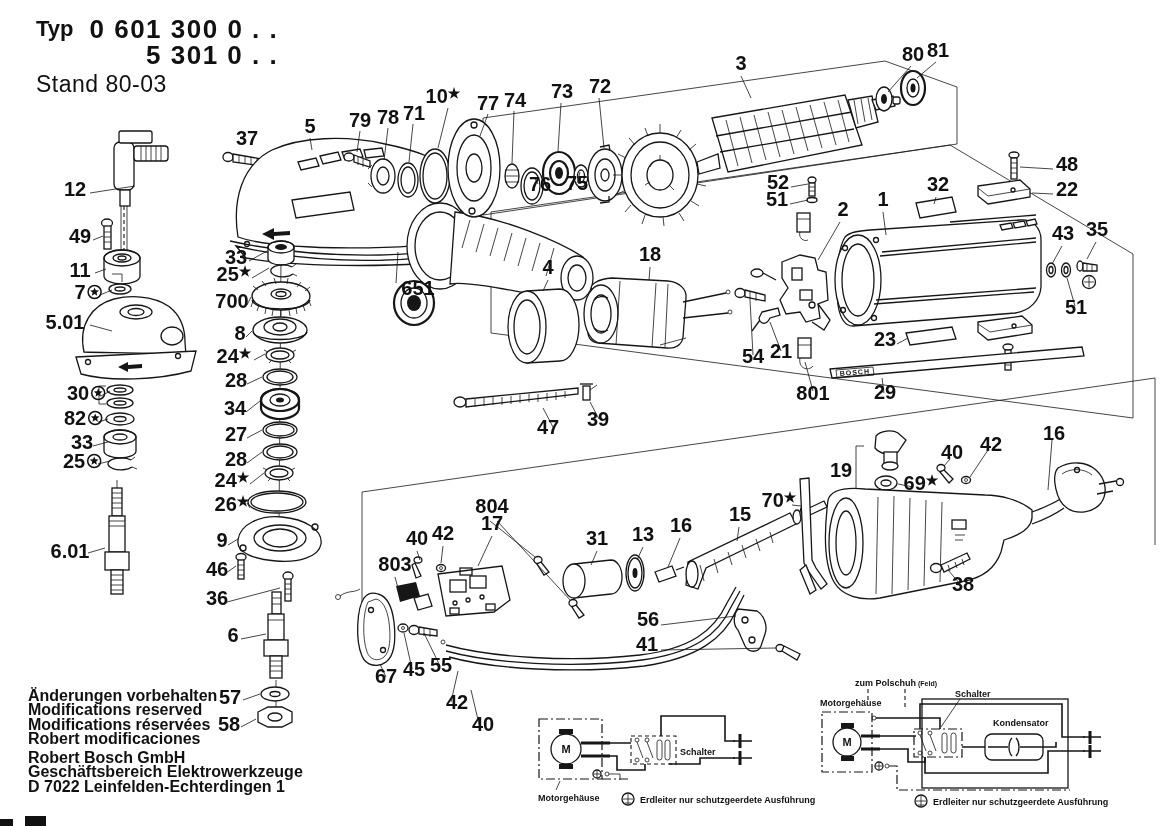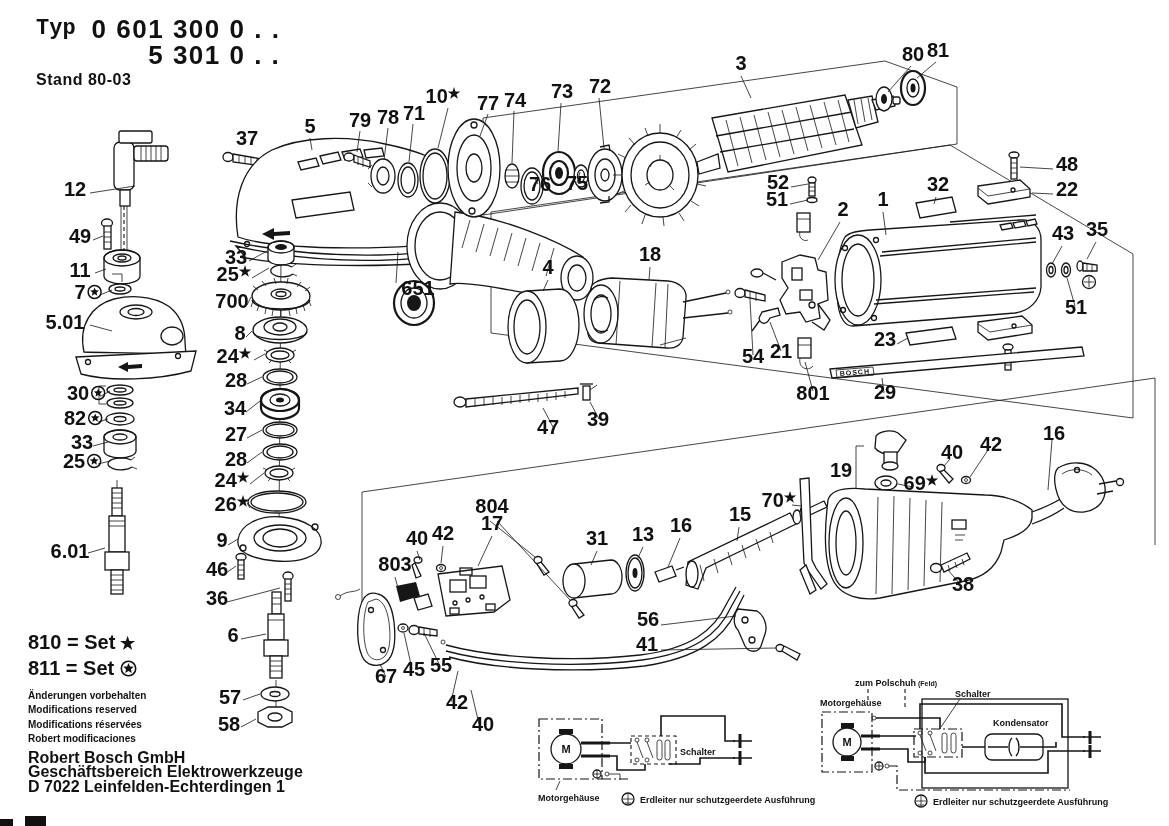--- a/index.html
+++ b/index.html
@@ -16,52 +16,43 @@
   .s2{stroke:#161616;fill:none;stroke-width:2.2;}
   .s2w{stroke:#161616;fill:#fff;stroke-width:2.2;}
   .t{stroke:#161616;fill:none;stroke-width:.8;}
   .f{fill:#161616;stroke:none;}
   .dd{stroke:#161616;fill:none;stroke-width:1.2;stroke-dasharray:9 3 2 3;}
   .ds{stroke:#161616;fill:none;stroke-width:1.1;stroke-dasharray:4 3;}
   .wire{stroke:#161616;fill:none;stroke-width:1.6;}
   .wire2{stroke:#161616;fill:none;stroke-width:3;}
   
   .hdr{position:absolute;left:36px;top:16px;}
-  .typ{font-size:22px;font-weight:800;display:inline-block;vertical-align:top;font-family:Liberation Mono, monospace;}
+  .typ{font-size:22px;font-weight:800;display:inline-block;vertical-align:top;}
   .codes{display:inline-block;margin-left:16px;text-align:right;}
   .code1,.code2{font-size:26px;font-weight:800;letter-spacing:1.5px;line-height:26px;white-space:pre;}
   .code2{margin-left:50px;}
-  .stand{font-size:16px;font-weight:700;margin-top:3px;letter-spacing:.5px;}
+  .stand{font-size:23px;font-weight:400;margin-top:3px;letter-spacing:.5px;}
   .legend{position:absolute;left:28px;top:630px;font-size:20px;font-weight:800;line-height:25px;}
   .legend .star{font-size:17px;}
   .legend svg{vertical-align:-2px;}
-  .notes{position:absolute;left:28px;top:689px;font-size:10px;font-weight:600;line-height:14.3px;}
+  .notes{position:absolute;left:28px;top:689px;font-size:16px;font-weight:600;line-height:14.3px;}
   .company{position:absolute;left:28px;top:751px;font-size:16px;font-weight:800;line-height:14.3px;}
   .mark1{position:absolute;left:0;top:819px;width:13px;height:7px;background:#111;}
   .mark2{position:absolute;left:25px;top:816px;width:21px;height:10px;background:#111;}
 </style>
 </head>
 <body>
 
 <div id="page">
 
   <div class="hdr">
     <span class="typ">Typ</span><span class="codes"><div class="code1">0 601 300 0 . .</div><div class="code2">5 301 0 . .</div></span>
     <div class="stand">Stand 80-03</div>
   </div>
 
-  <div class="legend">
-    <div><span>810 = Set</span><span class="star"> ★</span></div>
-    <div><span>811 = Set</span>
-      <svg width="17" height="17" viewBox="0 0 17 17">
-          <circle cx="8.5" cy="8.5" r="7.2" fill="none" stroke="#111" stroke-width="1.6"></circle>
-          <path id="legend-star" fill="#111" d="M8.5,2.9L10.0,6.5L13.8,6.8L10.9,9.3L11.8,13.0L8.5,11.0L5.2,13.0L6.1,9.3L3.2,6.8L7.0,6.5Z"></path>
-        </svg>
-    </div>
-  </div>
 
   <div class="notes">
     <div>Änderungen vorbehalten</div>
     <div>Modifications reserved</div>
     <div>Modifications réservées</div>
     <div>Robert modificaciones</div>
   </div>
 
   <div class="company">
     <div>Robert Bosch GmbH</div>

